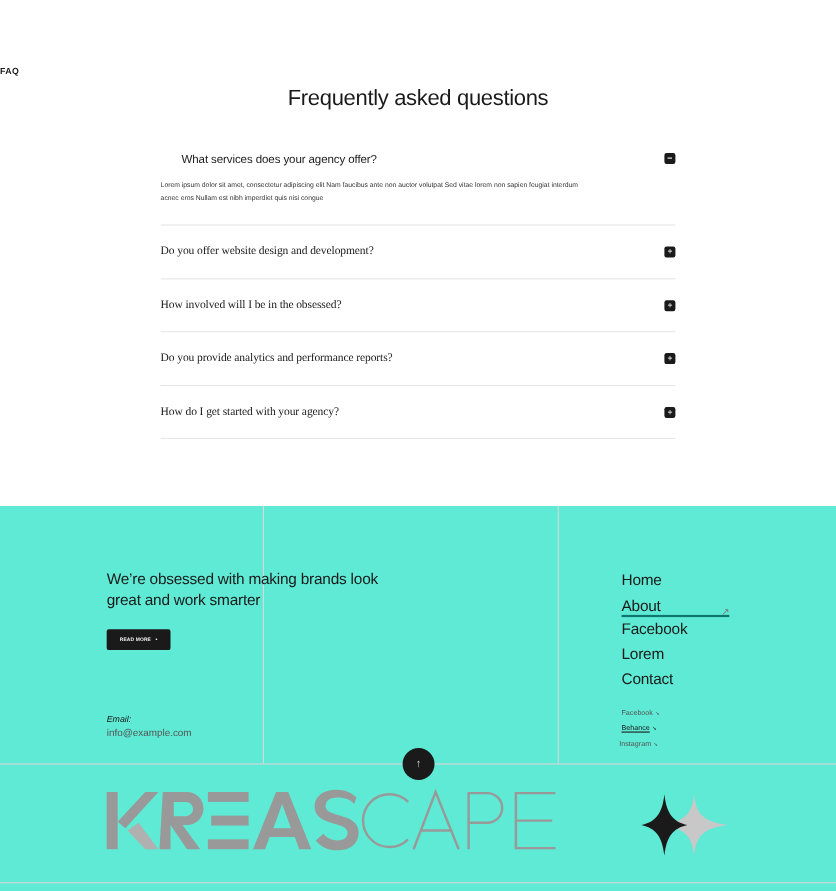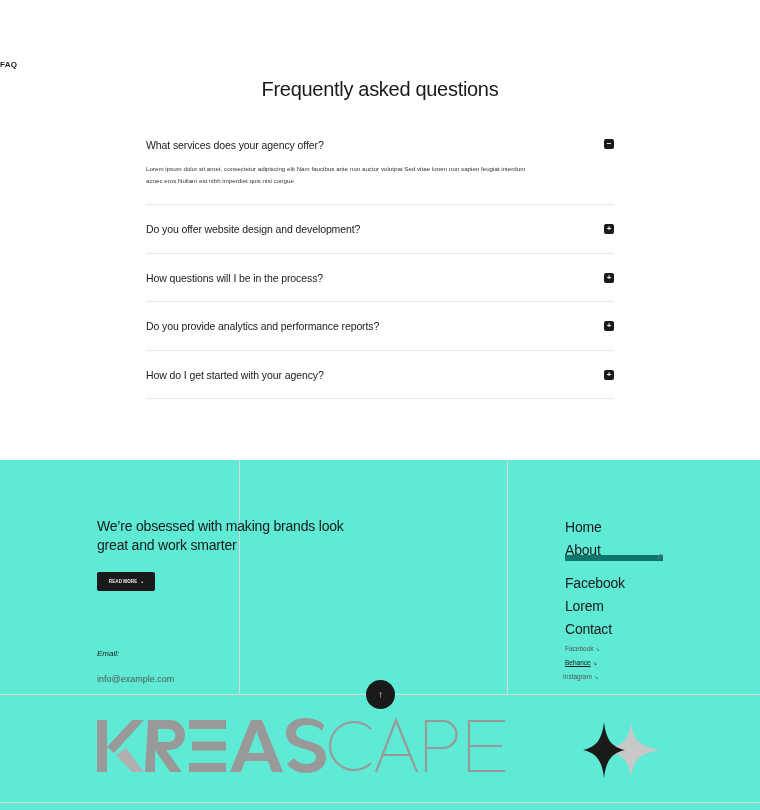--- a/index.html
+++ b/index.html
@@ -7,48 +7,48 @@
   body { font-family: "Liberation Sans", "DejaVu Sans", sans-serif; color: #1a1a1a; position: relative; }
 
   
   .faq { position: absolute; left: 0; top: 0; width: 760px; height: 460px; background: #ffffff; }
   .eyebrow { position: absolute; top: 60px; left: 0; width: 760px; text-align: left; font-size: 8px; font-weight: 700; letter-spacing: 0.3px; color: #1a1a1a; }
   .faq-title { position: absolute; top: 78px; left: 0; width: 760px; text-align: center; font-size: 20px; font-weight: 400; color: #1a1a1a; letter-spacing: -0.3px; }
 
   .faq-list { position: absolute; left: 146px; top: 132px; width: 468px; }
   .faq-item { position: relative; border-bottom: 1px solid #e6e6e6; }
   .faq-item.open { height: 73px; }
-  .faq-item.closed { height: 48.5px; }
+  .faq-item.closed { height: 48.5px; font-family: Liberation Serif, serif; }
   .faq-q { position: absolute; left: 0; font-size: 10.5px; color: #1a1a1a; letter-spacing: -0.1px; }
-  .faq-item.open .faq-q { top: 7px; }
+  .faq-item.open .faq-q { top: 7px; margin-left: 19px; }
   .faq-item.closed .faq-q { top: 18px; }
   .faq-a { position: absolute; left: 0; top: 31px; width: 380px; font-size: 6.2px; line-height: 11.5px; color: #333; }
   .toggle { position: absolute; right: 0; width: 10px; height: 10px; background: #1a1a1a; border-radius: 2px; color: #fff; font-size: 8px; line-height: 10px; text-align: center; font-weight: 700; }
   .faq-item.open .toggle { top: 7px; }
   .faq-item.closed .toggle { top: 19px; }
 
   
   .footer { position: absolute; left: 0; top: 460px; width: 760px; height: 350px; background: #5eead4; }
   .vline { position: absolute; top: 0; width: 1px; height: 234px; background: #d8d8d8; }
   .vline.l1 { left: 239px; }
   .vline.l2 { left: 507px; }
   .hline { position: absolute; left: 0; width: 760px; height: 1px; background: #d8d8d8; }
   .hline.h1 { top: 234px; }
   .hline.h2 { top: 342px; }
 
   .tagline { position: absolute; left: 97px; top: 57px; width: 260px; font-size: 14px; line-height: 19px; color: #1a1a1a; letter-spacing: -0.2px; }
   .read-more { position: absolute; left: 97px; top: 112px; width: 58px; height: 19px; background: #1a1a1a; border-radius: 2px; color: #f0f0f0; font-size: 4.5px; font-weight: 700; display: flex; align-items: center; justify-content: center; gap: 4px; letter-spacing: 0.1px; }
   .read-more .dot { font-size: 5px; }
 
   .email-label { position: absolute; left: 97px; top: 189px; font-size: 8px; color: #1a1a1a; font-style: italic; }
-  .email-val { position: absolute; left: 97px; top: 201px; font-size: 9px; color: #555; margin-top: 13px; }
+  .email-val { position: absolute; left: 97px; top: 201px; font-size: 9px; color: #555; }
 
   .nav { position: absolute; left: 565px; top: 57px; width: 98px; }
   .nav-item { position: relative; display: block; height: 23px; font-size: 14px; line-height: 20px; color: #1a1a1a; letter-spacing: -0.2px; }
-  .nav-item.active { border-bottom: 6px solid #0f766e; height: 21px; margin-bottom: 12px; }
+  .nav-item.active { border-bottom: 2px solid #0f766e; height: 21px; margin-bottom: 0; }
   .nav-item .arrow { position: absolute; right: 0; top: 6px; font-size: 9px; color: #777; }
 
   .social { position: absolute; left: 563px; top: 182px; }
   .social-item { display: block; height: 14px; font-size: 6.5px; line-height: 14px; color: #555; }
   .social-item.fb { padding-left: 2px; }
   .social-item.be { padding-left: 2px; color: #1a1a1a; }
   .social-item.be .lbl { text-decoration: underline; }
   .social-item .ar { font-size: 5px; margin-left: 2px; }
 
   .to-top { position: absolute; left: 366px; top: 220px; width: 29px; height: 29px; border-radius: 50%; background: #1a1a1a; color: #ddd; font-size: 10px; display: flex; align-items: center; justify-content: center; }
@@ -67,21 +67,21 @@
     <div class="faq-item open">
       <div class="faq-q">What services does your agency offer?</div>
       <div class="toggle">−</div>
       <p class="faq-a">Lorem ipsum dolor sit amet, consectetur adipiscing elit Nam faucibus ante non auctor volutpat Sed vitae lorem non sapien feugiat interdum acnec eros Nullam est nibh imperdiet quis nisi congue</p>
     </div>
     <div class="faq-item closed">
       <div class="faq-q">Do you offer website design and development?</div>
       <div class="toggle">+</div>
     </div>
     <div class="faq-item closed">
-      <div class="faq-q">How questions will I be in the process?</div>
+      <div class="faq-q">How involved will I be in the obsessed?</div>
       <div class="toggle">+</div>
     </div>
     <div class="faq-item closed">
       <div class="faq-q">Do you provide analytics and performance reports?</div>
       <div class="toggle">+</div>
     </div>
     <div class="faq-item closed">
       <div class="faq-q">How do I get started with your agency?</div>
       <div class="toggle">+</div>
     </div>

